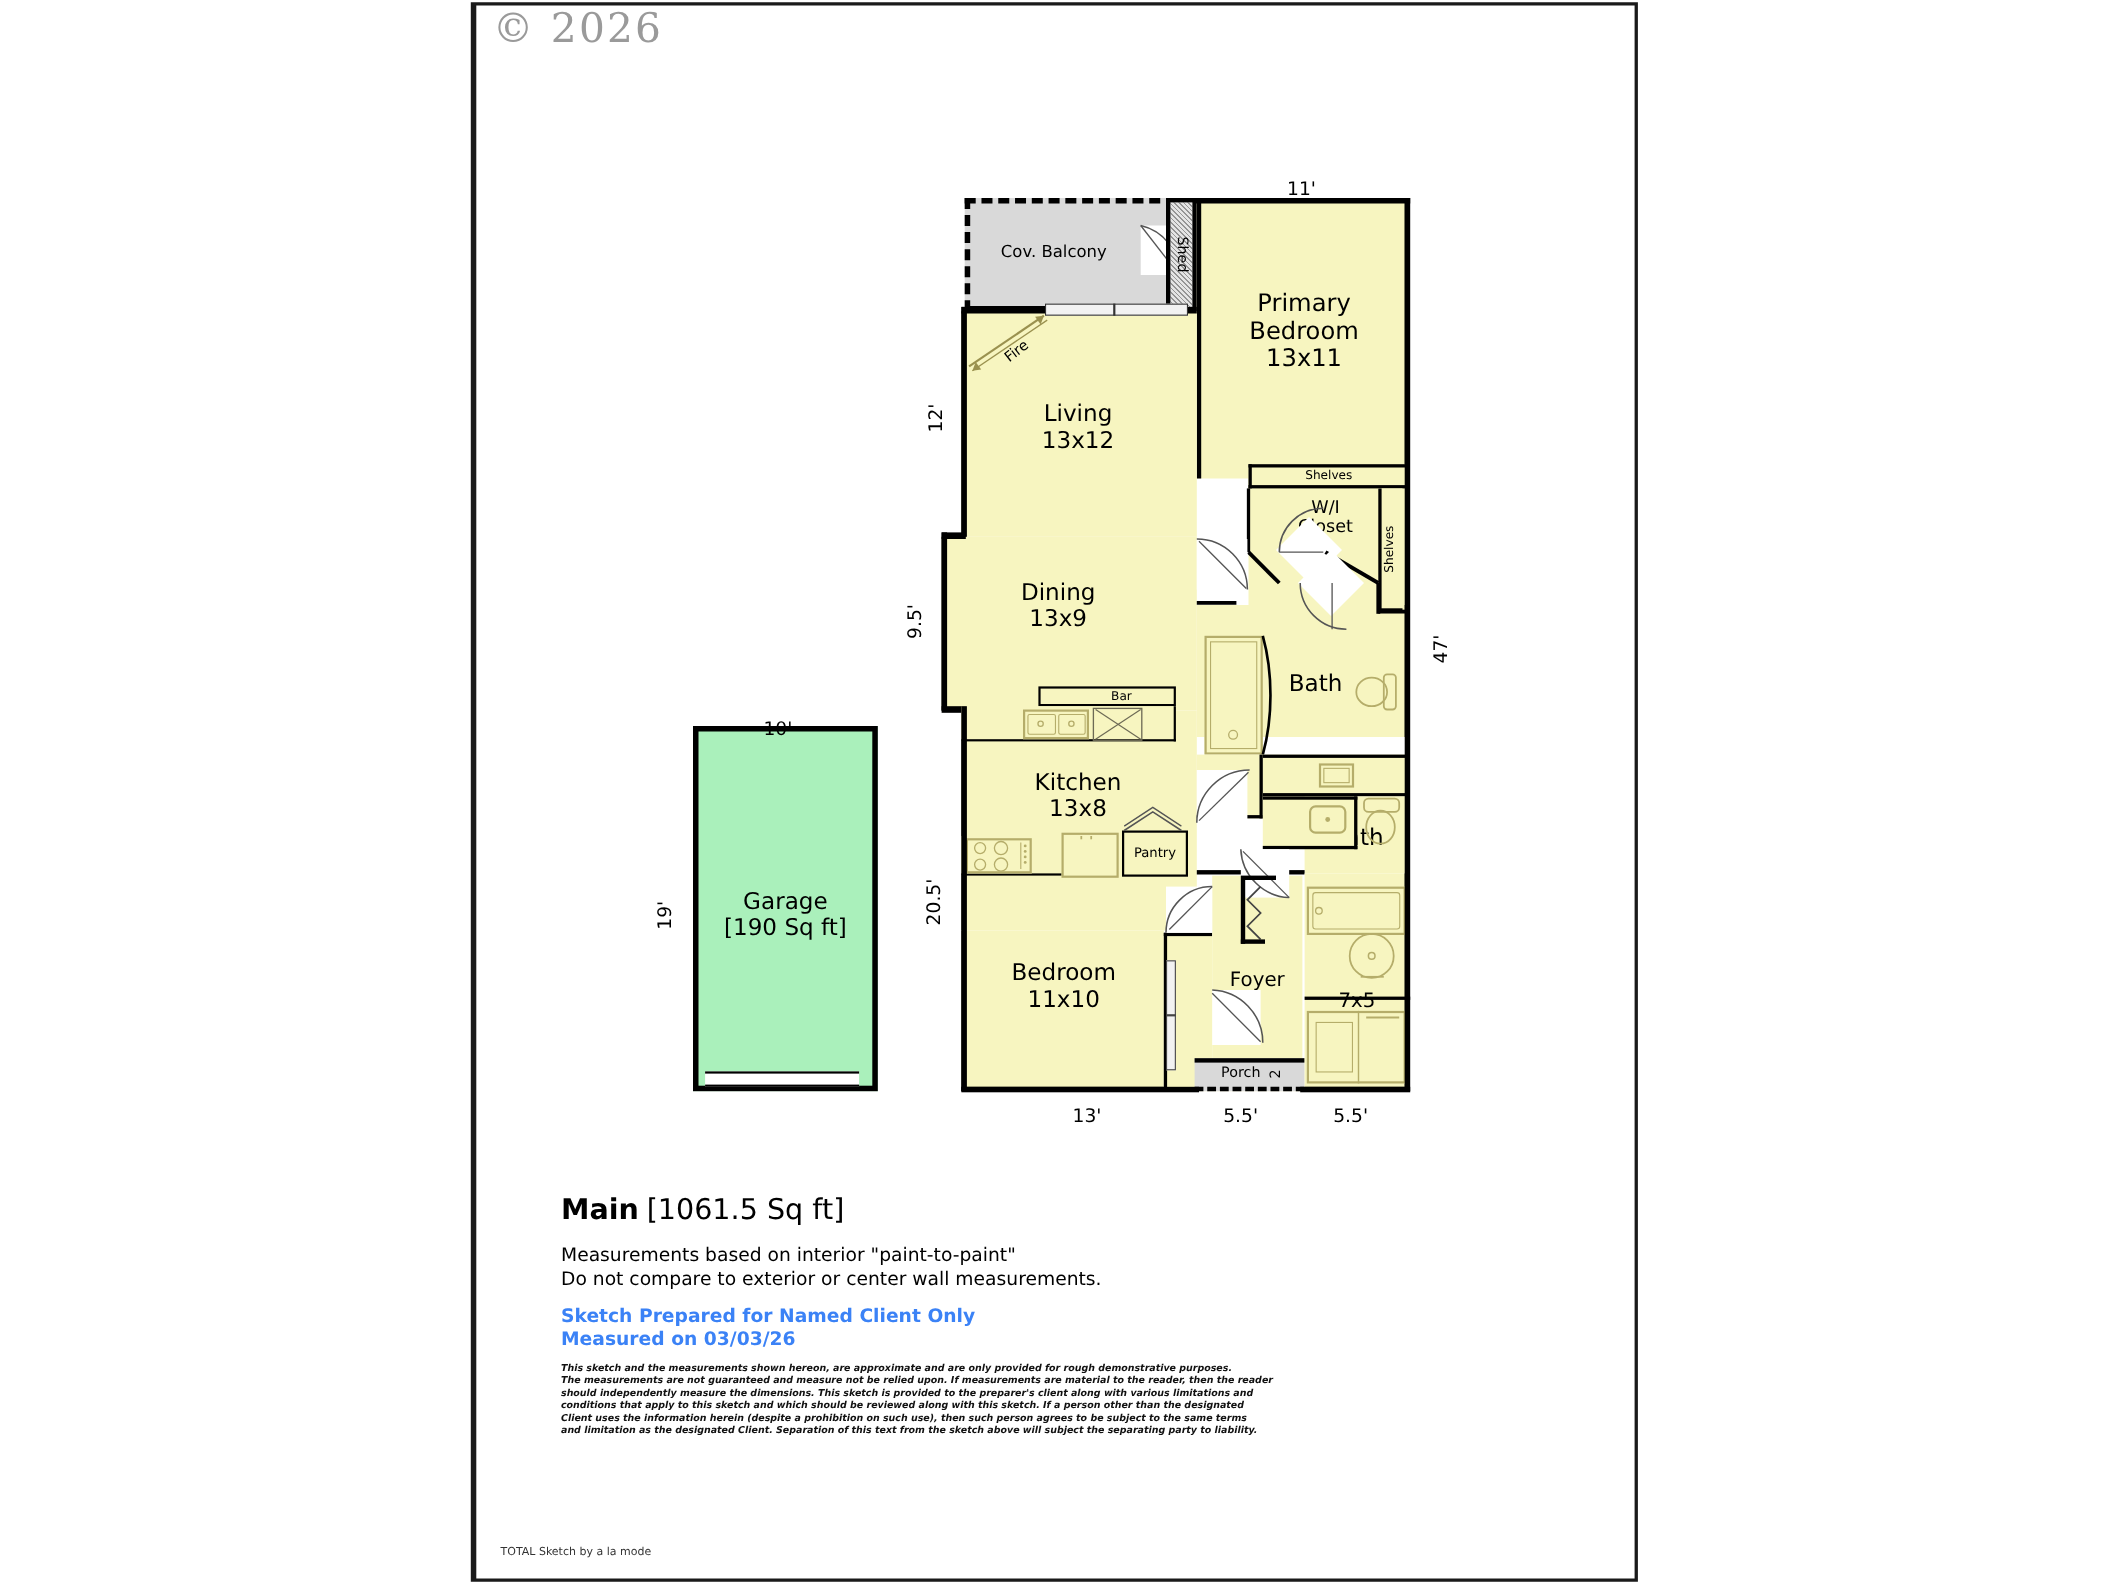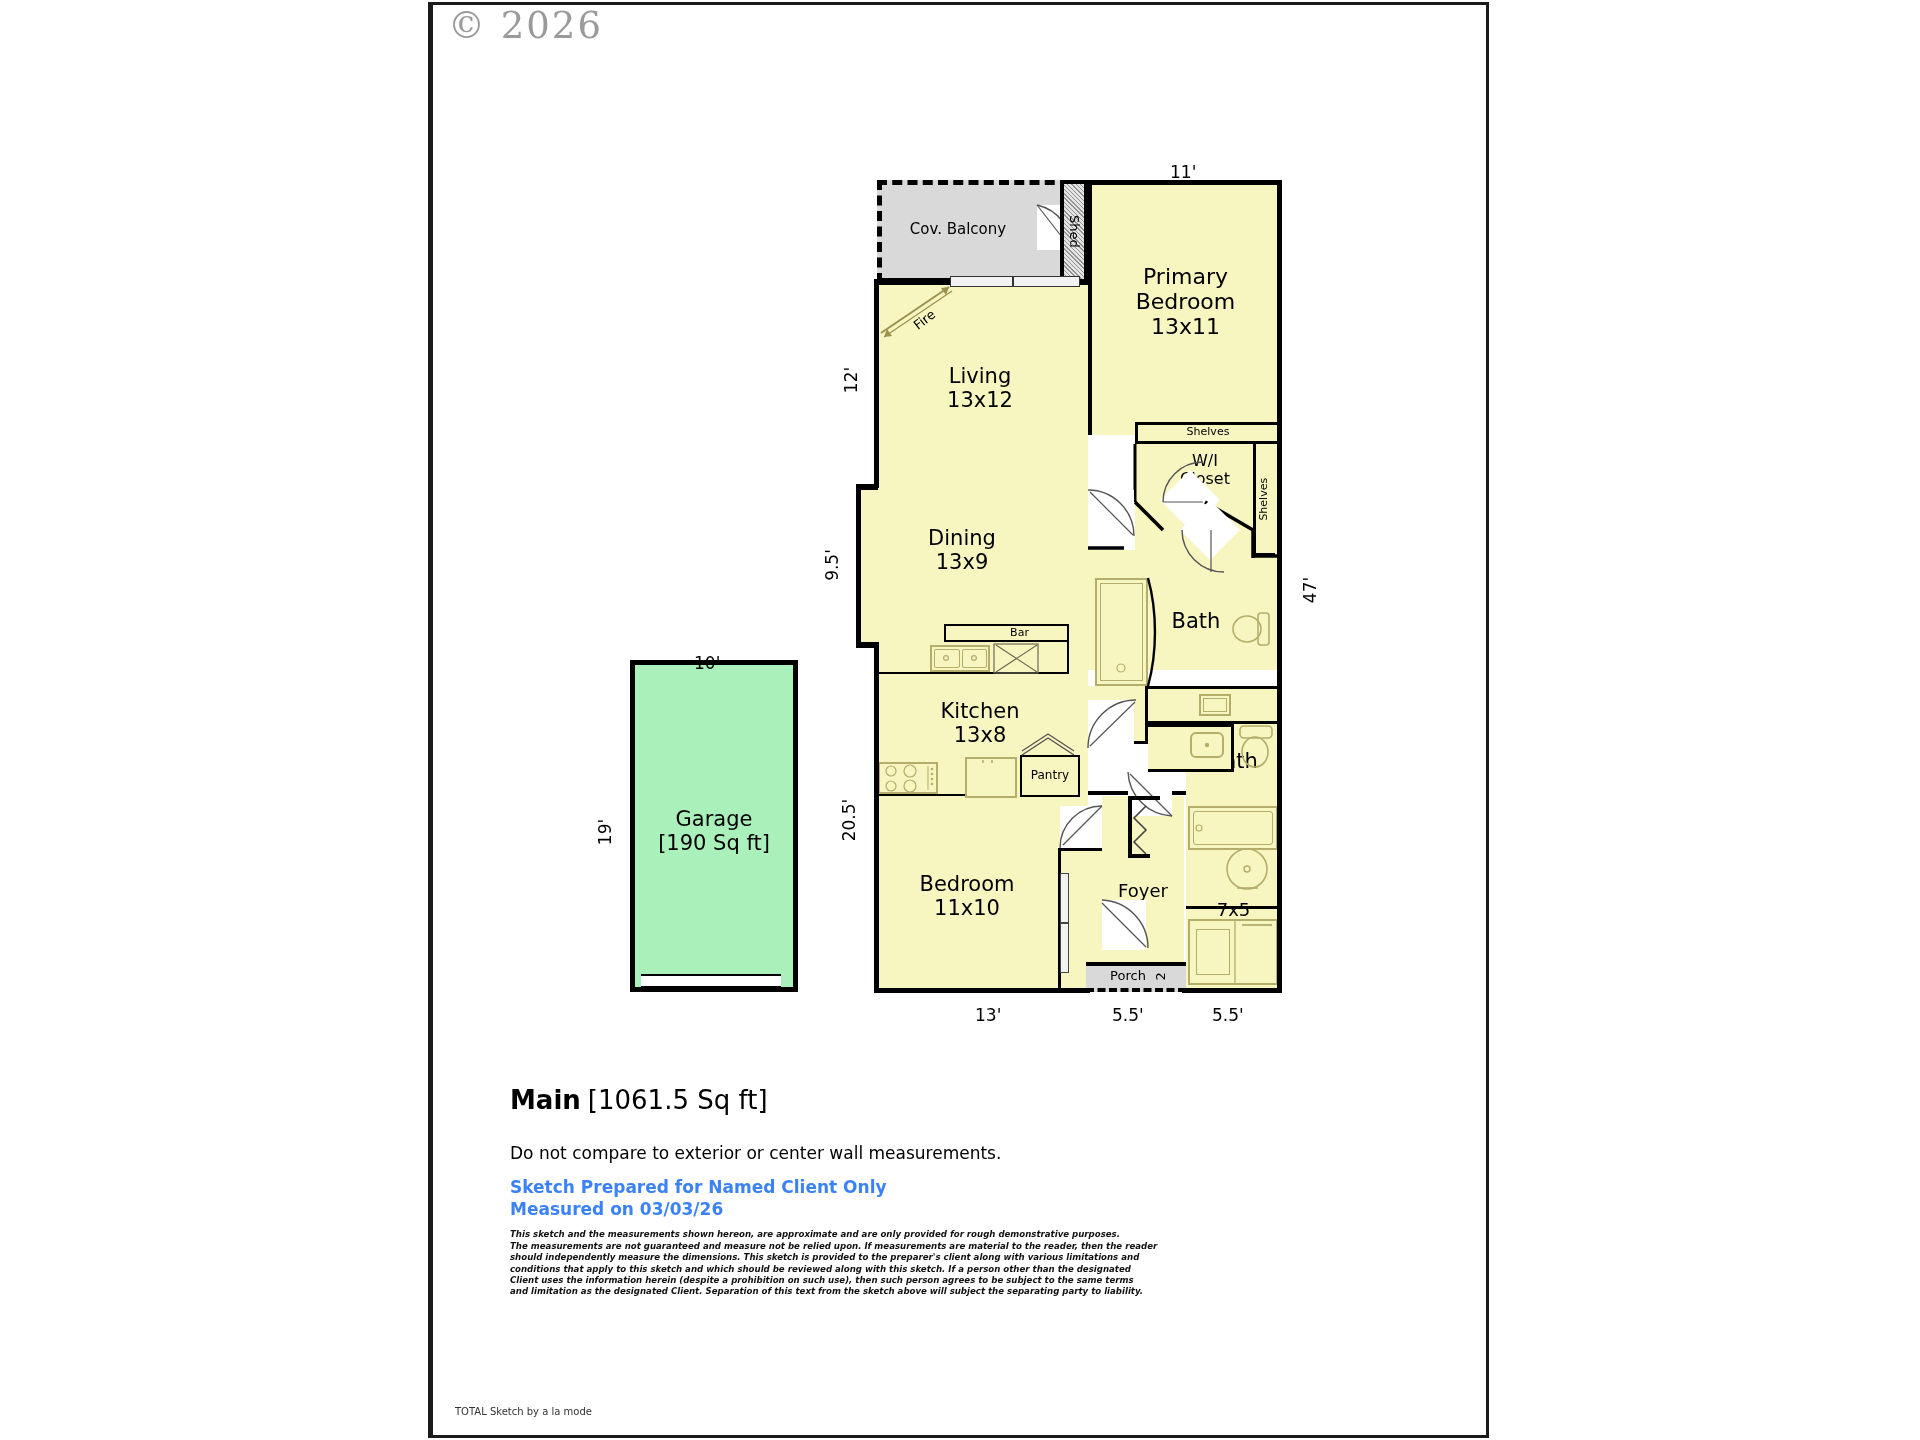--- a/index.html
+++ b/index.html
@@ -398,23 +398,24 @@
     <div class="dim rot90" style="left:828px; top:810px;">20.5'</div>
     <div class="dim rot90" style="left:1297px; top:580px;">47'</div>
     <div class="dim" style="left:975px; top:1005px;">13'</div>
     <div class="dim" style="left:1112px; top:1005px;">5.5'</div>
     <div class="dim" style="left:1212px; top:1005px;">5.5'</div>
     <div class="dim" style="left:694px; top:636px;margin-top:17px;">10'</div>
     <div class="dim rot90" style="left:592px; top:822px;">19'</div>
   </div>
 
   <div id="textblock">
-    <div style="margin-bottom:28px;">
+    <div style="margin-bottom:16px;">
       <span class="title-main">Main</span><span style="display:inline-block;width:7px;"></span><span class="title-sq">[1061.5 Sq ft]</span>
     </div>
+    <div class="note-line">Measurements based on interior "paint-to-paint"</div>
     <div class="note-line">Do not compare to exterior or center wall measurements.</div>
     <div class="bold-line" style="margin-top:12px;">Sketch Prepared for Named Client Only</div>
     <div class="bold-line">Measured on 03/03/26</div>
     <div style="margin-top:9px;">
       <div class="fine">This sketch and the measurements shown hereon, are approximate and are only provided for rough demonstrative purposes.</div>
       <div class="fine">The measurements are not guaranteed and measure not be relied upon.  If measurements are material to the reader, then the reader</div>
       <div class="fine">should independently measure the dimensions.  This sketch is provided to the preparer's client along with various limitations and</div>
       <div class="fine">conditions that apply to this sketch and which should be reviewed along with this sketch.  If a person other than the designated</div>
       <div class="fine">Client uses the information herein (despite a prohibition on such use), then such person agrees to be subject to the same terms</div>
       <div class="fine">and limitation as the designated Client.  Separation of this text from the sketch above will subject the separating party to liability.</div>

